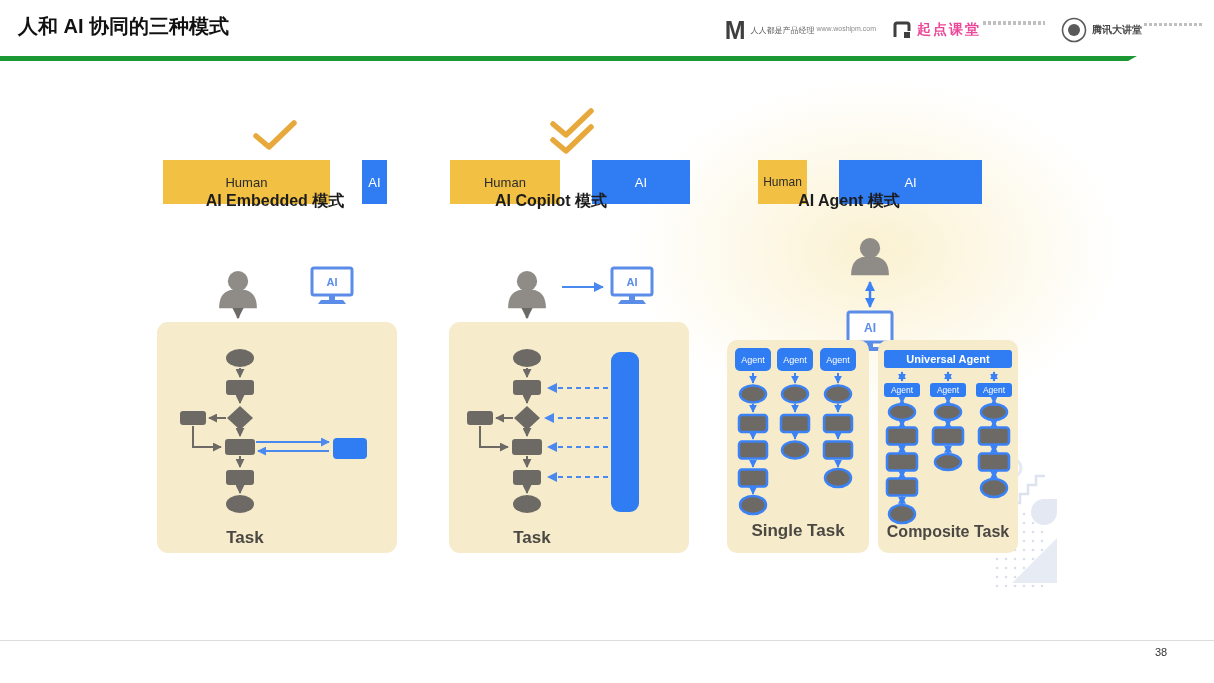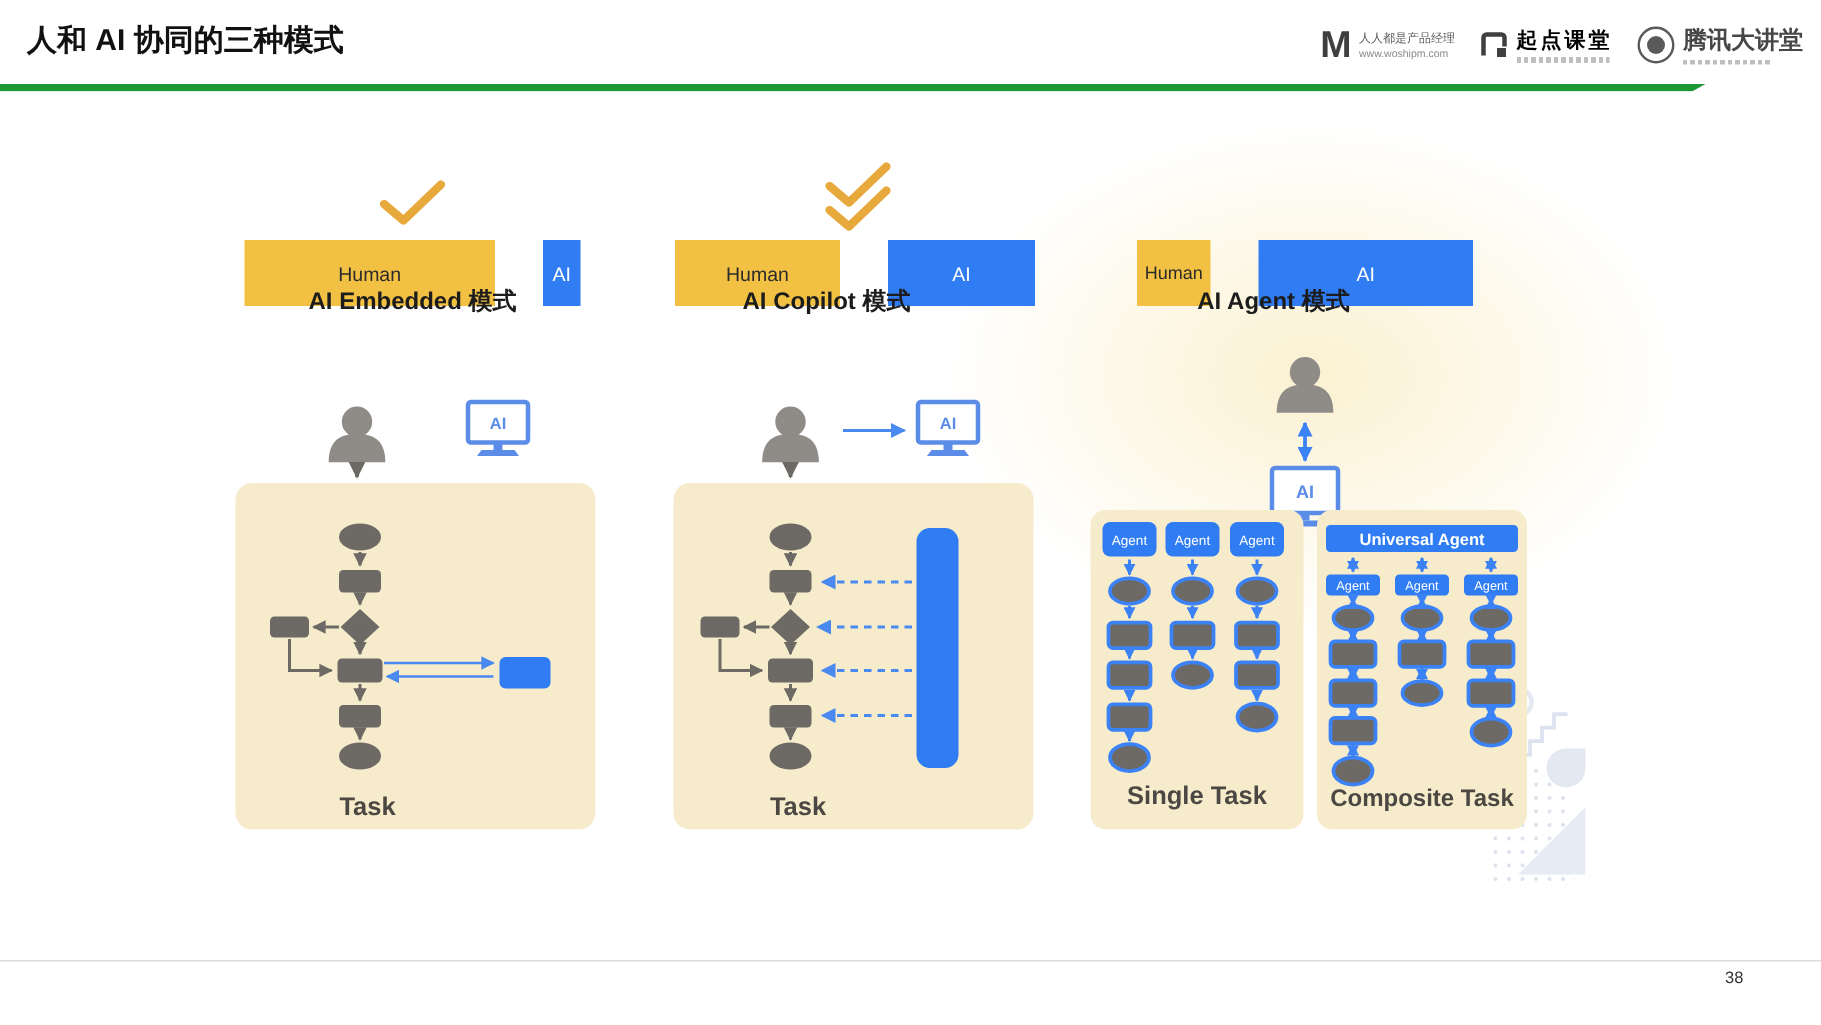--- a/index.html
+++ b/index.html
@@ -6,44 +6,44 @@
   body{font-family:"Liberation Sans","DejaVu Sans",sans-serif;}
   .slide{position:relative;width:1214px;height:683px;background:#ffffff;overflow:hidden;text-decoration:underline;}
 
   
   .page-title{position:absolute;left:18px;top:13px;font-size:20px;font-weight:bold;color:#111;}
   .accent-bar{position:absolute;left:0;top:56px;width:1137px;height:5px;background:#1B9733;
               clip-path:polygon(0 0,100% 0,calc(100% - 9px) 100%,0 100%);}
   .logos{position:absolute;top:17px;right:12px;display:flex;gap:16px;align-items:center;}
   .logo{display:flex;gap:5px;align-items:center;}
   .logo-m{font-size:25px;font-weight:bold;color:#3f3f3f;line-height:1;}
-  .logo-col{display:flex;flex-direction:column;justify-content:center;gap:2px;}
+  .logo-col{display:flex;flex-direction:row;justify-content:center;gap:2px;}
   .logo-line1{font-size:8px;color:#5d5d5d;white-space:nowrap;}
   .logo-line2{font-size:7px;color:#8a8a8a;white-space:nowrap;}
-  .logo-brand-lg{font-size:14px;font-weight:bold;color:#000000;letter-spacing:2px;white-space:nowrap;}
-  .logo-brand-md{font-size:16px;font-weight:bold;color:#474747;white-space:nowrap;}
+  .logo-brand-lg{font-size:14px;font-weight:bold;color:#ec4899;letter-spacing:2px;white-space:nowrap;}
+  .logo-brand-md{font-size:10px;font-weight:bold;color:#474747;white-space:nowrap;}
   .tagline{height:4px;background:repeating-linear-gradient(90deg,#bfbfbf 0 3px,transparent 3px 5px);}
 
   
   .glow{position:absolute;left:630px;top:80px;width:490px;height:340px;border-radius:50%;
         background:radial-gradient(closest-side,rgba(250,238,198,0.8),rgba(250,238,198,0));}
 
   
   .split-bar{position:absolute;top:160px;height:44px;display:flex;gap:32px;}
   .bar-human{background:#F2C143;display:flex;align-items:center;justify-content:center;
              font-size:13px;color:#2b2b2b;overflow:visible;white-space:nowrap;}
   .bar-ai{background:#2F7CF3;flex:1;display:flex;align-items:center;justify-content:center;
           font-size:13px;color:#ffffff;}
   .mode-title{position:absolute;top:191px;font-size:16px;font-weight:bold;color:#1c1c1c;text-align:center;}
   .check{position:absolute;}
 
   
   .caption{position:absolute;left:300px;top:594px;width:560px;text-align:center;font-size:17px;color:#8f8f8f;}
   .divider{position:absolute;left:0;top:640px;width:1214px;height:1px;background:#dcdcdc;}
-  .page-number{position:absolute;left:1150px;top:646px;width:22px;font-size:11px;color:#333;}
+  .page-number{position:absolute;left:1150px;top:646px;width:22px;text-align:center;font-size:11px;color:#333;}
 
   svg{position:absolute;}
   svg text{font-family:"Liberation Sans","DejaVu Sans",sans-serif;}
 </style>
 </head>
 <body>
 
 <div class="slide">
 
   <div class="page-title">人和 AI 协同的三种模式</div>

